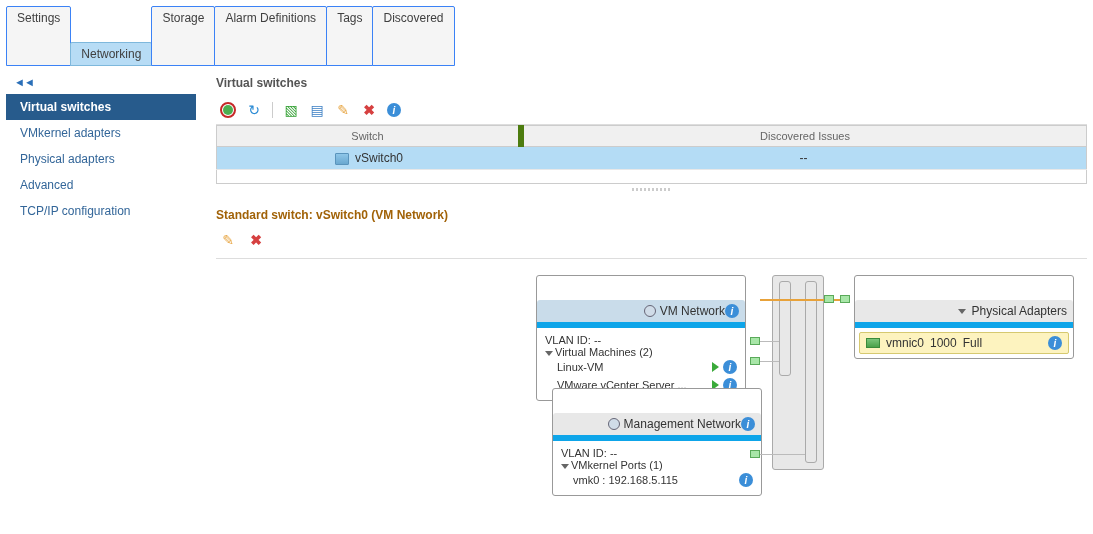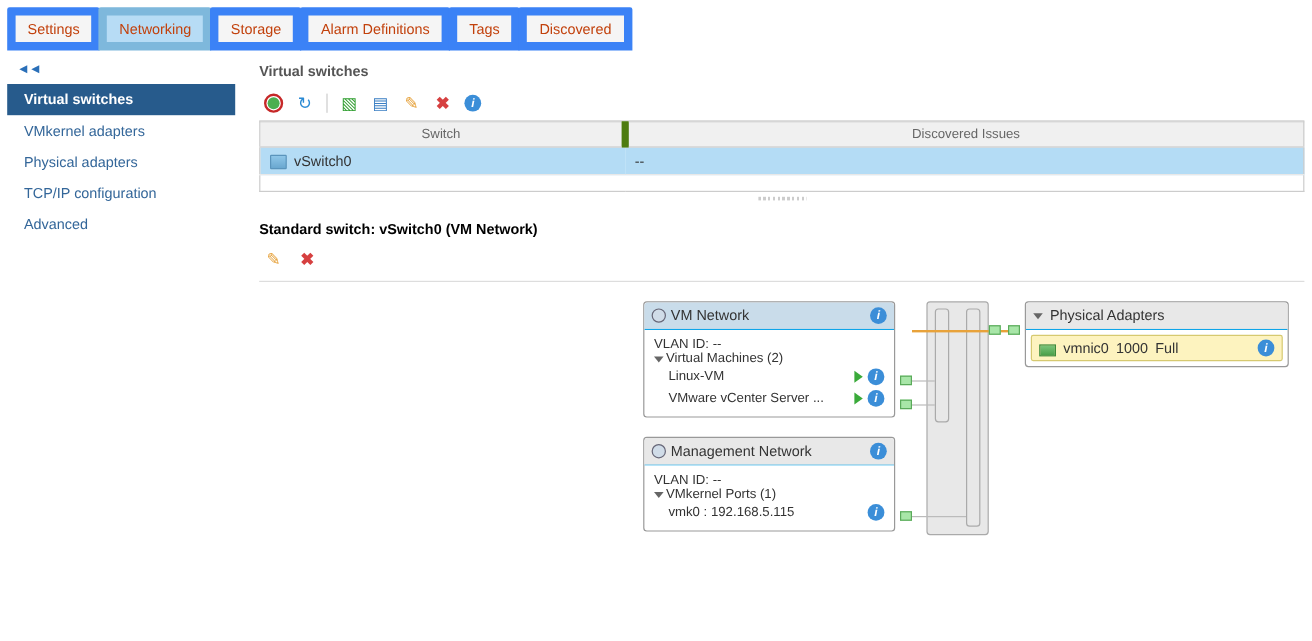--- a/index.html
+++ b/index.html
@@ -1,21 +1,21 @@
 <!DOCTYPE html>
 <html><head>
 <meta charset="utf-8">
 <style>
 * { box-sizing: border-box; margin: 0; padding: 0; }
 body { font-family: Arial, Helvetica, sans-serif; font-size: 12px; color: #333; background: #fff; width: 1093px; }
 
 
 .top-tabs { display: flex; padding: 6px 6px 0 6px; }
-.top-tab { border: 7px solid #3b82f6; padding: 4px 10px; background: #f5f5f5; color: #c2410c; cursor: pointer; margin-right: -1px; border-radius: 2px 2px 0 0; }
-.top-tab.active { background: #b7dcf5; border-color: #7eb8dc; }
+.top-tab { border: 1px solid #3b82f6; padding: 4px 10px; background: #f5f5f5; color: #404040; cursor: pointer; margin-right: -1px; border-radius: 2px 2px 0 0; }
+.top-tab.active { background: #b7dcf5; border-color: #7eb8dc; margin-top: 36px; }
 
 
 .main { display: flex; padding: 8px 6px 6px 6px; }
 .sidebar { width: 190px; flex: 0 0 190px; border-right: none; }
 .sidebar-collapse { color: #2a6fb8; padding: 2px 8px 6px 8px; font-weight: bold; cursor: pointer; font-size: 11px; letter-spacing: -1px; }
 .sidebar-item { padding: 6px 14px; color: #336699; cursor: pointer; }
 .sidebar-item.active { background: #275b8c; color: #fff; font-weight: bold; }
 
 .content { flex: 1; padding-left: 20px; }
 .section-title { color: #555; font-weight: bold; padding: 2px 0 8px 0; }
@@ -28,33 +28,33 @@
 .icon-green { color: #2e9e2e; font-size: 14px; }
 .icon-blue { color: #3b7fc4; font-size: 14px; }
 .icon-pencil { color: #e6a23c; font-size: 14px; }
 .icon-x-red { color: #d64040; font-weight: bold; font-size: 14px; }
 .icon-info { width: 14px; height: 14px; border-radius: 50%; background: #3b8ed8; color: #fff; font-size: 10px; font-weight: bold; display: inline-flex; align-items: center; justify-content: center; font-style: italic; }
 
 
 .switch-table { border: 1px solid #ccc; width: 100%; border-collapse: collapse; background:#fff;}
 .switch-table th { text-align: center; font-weight: normal; color: #666; padding: 4px 8px; background: #f0f0f0; border-bottom: 1px solid #ccc; font-size: 11px; }
 .switch-table th + th { border-left: 6px solid #4d7c0f; }
-.switch-table td { padding: 4px 8px; border-top: 1px solid #e8e8e8; }
+.switch-table td { padding: 4px 8px; border-top: 1px solid #e8e8e8; text-align: center; }
 .switch-table tr.selected { background: #b4dcf5; }
 .sw-icon { display: inline-block; width: 14px; height: 12px; background: linear-gradient(#8ec6e8,#6aa8d0); border: 1px solid #5a94bc; margin-right: 6px; vertical-align: middle; border-radius:1px;}
 .splitter { height: 10px; margin: 4px 0; position:relative;}
 .splitter::after{content:'';position:absolute;left:50%;transform:translateX(-50%);width:40px;height:3px;background:repeating-linear-gradient(90deg,#ccc 0 2px,transparent 2px 4px);}
 
-.detail-title { color: #000000; font-weight: bold; padding: 6px 0; }
+.detail-title { color: #a16207; font-weight: bold; padding: 6px 0; }
 .detail-toolbar { display: flex; gap: 12px; padding: 4px 0 10px 4px; border-bottom: 1px solid #ddd; }
 
 
 .diagram { position: relative; height: 220px; margin-top: 16px; }
 .box { position: absolute; border: 1px solid #999; border-radius: 3px; background: #fff; }
-.box-header { background: #c9dcea; border-bottom: 1px solid #0ea5e9; padding: 4px 6px; display: flex; align-items: center; justify-content: space-between; border-radius: 3px 3px 0 0;}
+.box-header { background: #c9dcea; border-bottom: 6px solid #0ea5e9; padding: 4px 6px; display: flex; align-items: center; justify-content: flex-end; border-radius: 3px 3px 0 0; margin-top: 24px;}
 .box-header.grey { background: #e8e8e8; }
 .box-header .h-left { display:flex; align-items:center; gap:4px;}
 .box-body { padding: 6px 8px; font-size: 11px; }
 .tri { display:inline-block; width:0; height:0; border-left:4px solid transparent; border-right:4px solid transparent; border-top:5px solid #666; margin-right:2px;}
 .net-icon { width:12px; height:12px; border-radius:50%; border:1px solid #667; background:#d0dce8; display:inline-block;}
 .vm-row, .port-row { display:flex; justify-content:space-between; align-items:center; padding:2px 0 2px 12px;}
 .row-icons { display:flex; gap:4px; align-items:center;}
 .play { width:0;height:0;border-top:5px solid transparent;border-bottom:5px solid transparent;border-left:7px solid #3aaa3a;}
 .conn-port { position:absolute; width:10px; height:8px; background:#a8e6a8; border:1px solid #5aaa5a;}
 .switch-box { position:absolute; background:#e8e8e8; border:1px solid #aaa; border-radius:3px;}
@@ -75,22 +75,22 @@
   <div class="top-tab">Discovered</div>
 </div>
 
 <div class="main">
 
   <div class="sidebar">
     <div class="sidebar-collapse">◄◄</div>
     <div class="sidebar-item active">Virtual switches</div>
     <div class="sidebar-item">VMkernel adapters</div>
     <div class="sidebar-item">Physical adapters</div>
+    <div class="sidebar-item">Advanced</div>
     <div class="sidebar-item">TCP/IP configuration</div>
-    <div class="sidebar-item">Advanced</div>
   </div>
 
   <div class="content">
     <div class="section-title">Virtual switches</div>
 
     <div class="toolbar">
       <span class="tb-icon">
           <span class="icon-add-circle"></span>
         </span>
       <span class="tb-icon icon-refresh">↻</span>
@@ -153,21 +153,21 @@
             <span class="row-icons">
                 <span class="play"></span>
                 <span class="icon-info">i</span>
               </span>
           </div>
         </div>
       </div>
       <div class="conn-port" style="left:534px; top:62px;"></div>
       <div class="conn-port" style="left:534px; top:82px;"></div>
 
-      <div class="box" style="left:320px; top:113px; width:210px;">
+      <div class="box" style="left:336px; top:113px; width:210px;">
         <div class="box-header grey">
           <span class="h-left">
               <span class="net-icon"></span>
               <span>Management Network</span>
             </span>
           <span class="icon-info">i</span>
         </div>
         <div class="box-body">
           <div>VLAN ID: --</div>
           <div><span class="tri"></span><span>VMkernel Ports (1)</span></div>
@@ -192,21 +192,21 @@
       <div class="conn-line-grey" style="left:544px; top:179px; width:45px; height:1px;"></div>
 
       <div class="box phys-box" style="left:638px; top:0; width:220px;">
         <div class="box-header grey">
           <span class="h-left">
               <span class="tri"></span>
               <span>Physical Adapters</span>
             </span>
         </div>
         <div class="nic-row">
-          <span style="display:flex;align-items:flex-end;gap:6px;">
+          <span style="display:flex;align-items:center;gap:6px;">
             <span class="nic-icon"></span>
             <span>vmnic0</span>
             <span>1000</span>
             <span>Full</span>
           </span>
           <span class="icon-info">i</span>
         </div>
       </div>
 
     </div>

